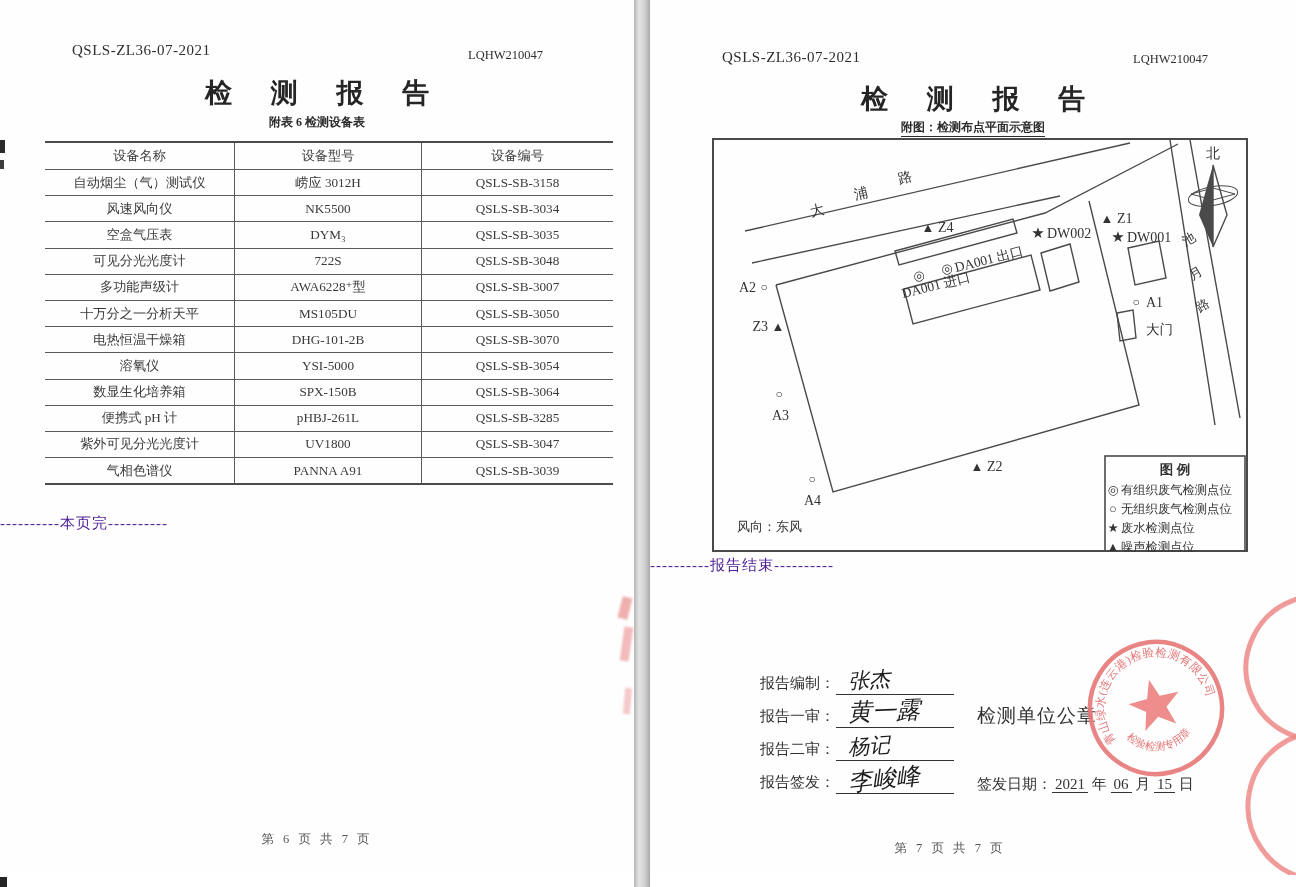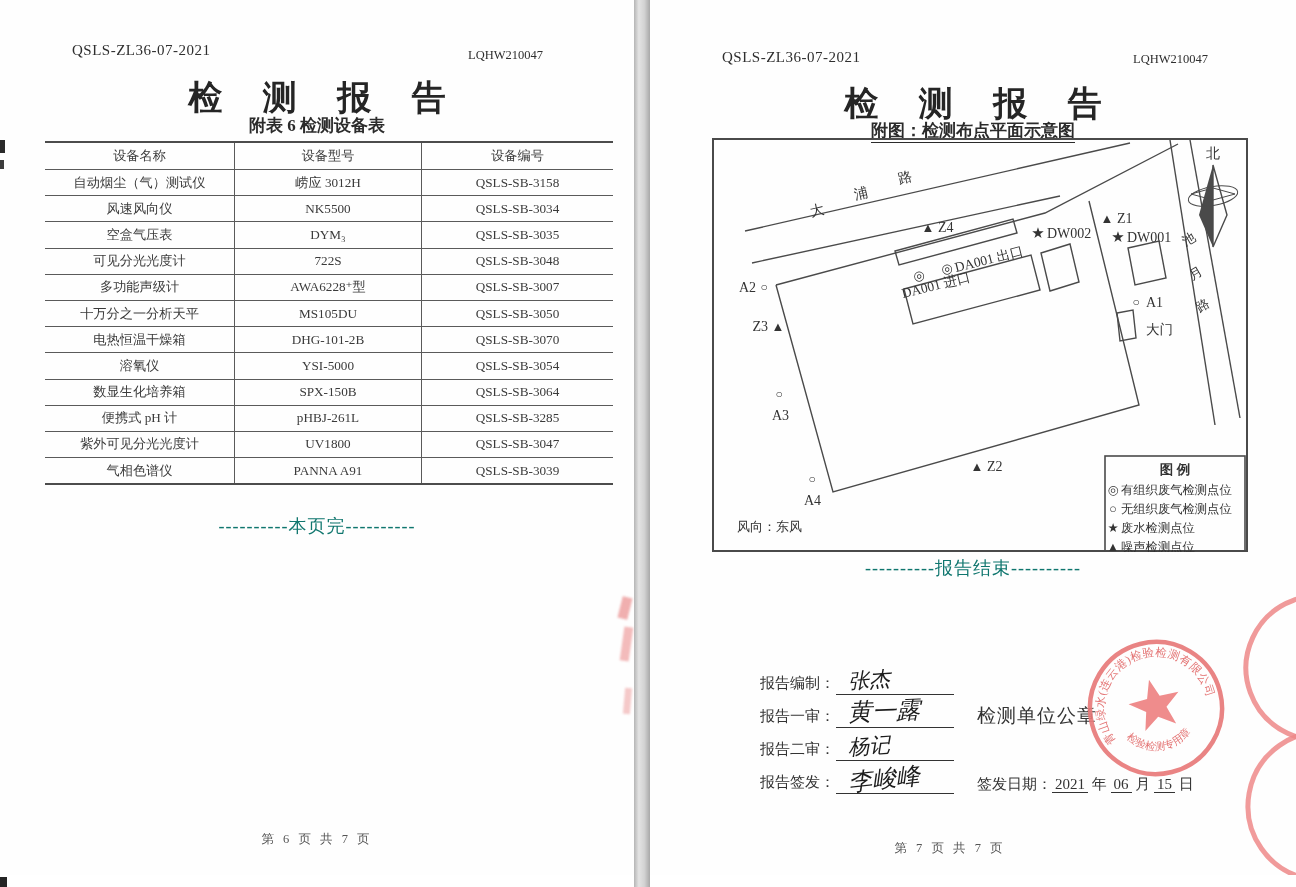--- a/index.html
+++ b/index.html
@@ -5,37 +5,37 @@
   html,body{margin:0;padding:0;background:#ffffff;}
   .canvas{position:relative;width:1296px;height:887px;background:#fff;overflow:hidden;
           font-family:"Liberation Serif","DejaVu Serif",serif;color:#3a3a3a;}
   .page{position:absolute;top:0;height:875px;background:#fefefe;}
   .page.left{left:0;width:634px;}
   .page.right{left:650px;width:646px;overflow:hidden;}
   .divider{position:absolute;left:634px;top:0;width:16px;height:887px;
            background:linear-gradient(90deg,#b5b5b5,#e3e3e3 30%,#d2d2d2 65%,#a8a8a8);}
   .doccode{position:absolute;font-size:15px;color:#2e2e2e;letter-spacing:.5px;}
   .reportno{position:absolute;font-size:12.5px;color:#2e2e2e;text-align:center;}
-  .bigtitle{position:absolute;left:0;width:100%;text-align:center;font-size:34px;
+  .bigtitle{position:absolute;left:0;width:100%;text-align:center;font-size:27px;
             font-weight:bold;color:#252525;letter-spacing:16px;text-indent:16px;}
-  .subtitle{position:absolute;left:0;width:100%;text-align:center;font-size:17px;
+  .subtitle{position:absolute;left:0;width:100%;text-align:center;font-size:12px;
             font-weight:bold;color:#2b2b2b;}
   .subtitle .ul{border-bottom:1.5px solid #2b2b2b;padding-bottom:2px;}
   
   .tblwrap{position:absolute;left:45px;top:141px;width:554px;}
   table.equip{border-collapse:collapse;width:554px;table-layout:fixed;
               border-top:2.5px solid #4c4c4c;border-bottom:2px solid #4c4c4c;}
   table.equip td,table.equip th{border-top:1px solid #5a5a5a;height:25.2px;
               font-size:13.2px;font-weight:normal;text-align:center;color:#3a3a3a;
               padding:0 2px;overflow:hidden;white-space:nowrap;}
   table.equip th{height:26px;}
   table.equip .c1{width:185px;border-right:1px solid #5a5a5a;}
   table.equip .c2{width:182px;border-right:1px solid #5a5a5a;}
   table.equip .c3{width:187px;}
-  .endnote{position:absolute;left:0;width:100%;text-align:center;font-size:18px;color:#0f766e;letter-spacing:1px;}
+  .endnote{position:absolute;left:0;width:100%;font-size:15px;color:#4c1d95;letter-spacing:1px;}
   .pagefoot{position:absolute;font-size:12.5px;color:#555;letter-spacing:3px;}
   
   .sigblock{position:absolute;left:110px;top:664px;width:280px;}
   .sigrow{position:relative;height:33px;}
   .siglabel{position:absolute;left:0;top:10px;font-size:15px;color:#333;}
   .sigline{position:absolute;left:76px;top:0;width:118px;height:30px;border-bottom:1.2px solid #333;}
   .signame{position:absolute;left:12px;top:2px;font-size:21px;color:#1c1c1c;
            font-style:italic;transform:rotate(-4deg);white-space:nowrap;}
   .sigrow:nth-child(2) .signame{font-size:24px;top:-2px;transform:rotate(-2deg);}
   .sigrow:nth-child(4) .signame{font-size:24px;top:0;transform:rotate(-6deg);}

